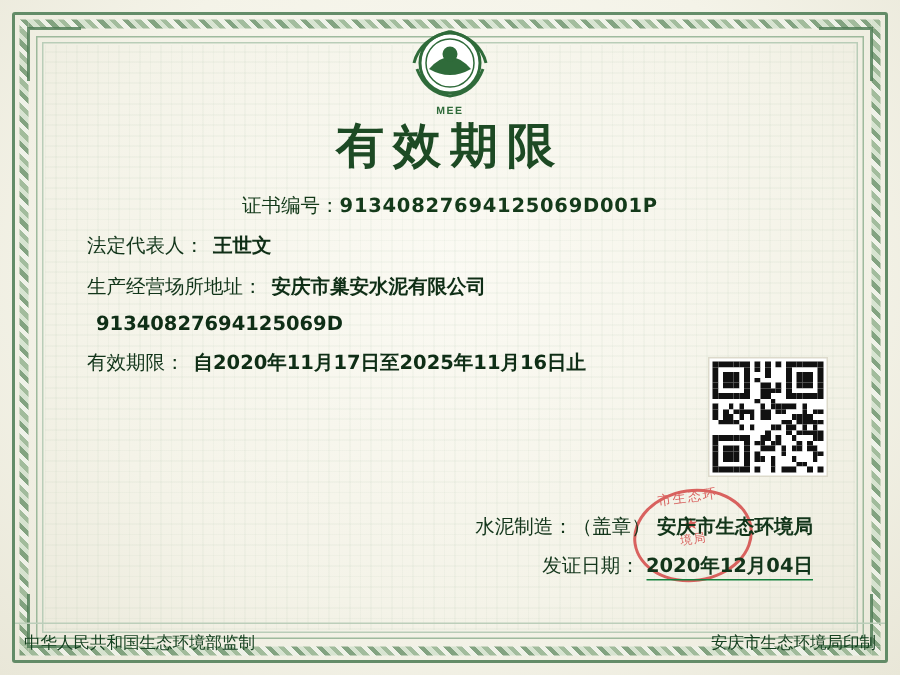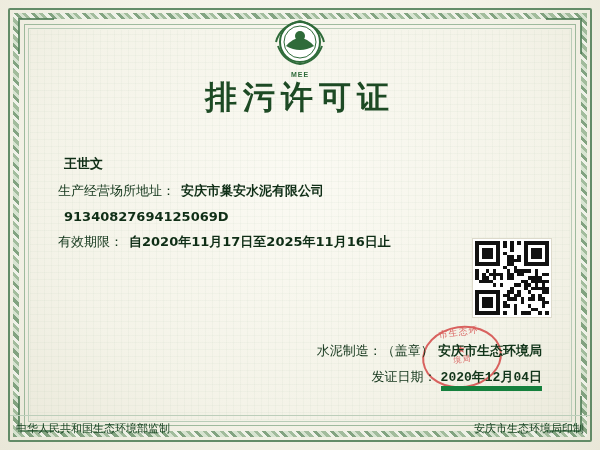--- a/index.html
+++ b/index.html
@@ -183,23 +183,22 @@
     right: 58px;
     top: 342px;
     text-align: right;
     font-size: 13px;
     color: #12351a;
     font-family: "DejaVu Sans", sans-serif;
   }
   .issuer-row { margin-bottom: 8px; white-space: nowrap; }
   .issuer-row .v { font-weight: bold; }
   .date-underline {
-    border-bottom: 5px solid #15803d;
+    border-bottom: 1px solid #15803d;
     padding-bottom: 1px;
-    font-family: Liberation Mono, monospace;
   }
 
   
   .seal {
     position: absolute;
     right: 98px;
     top: 326px;
     width: 76px;
     height: 58px;
     border: 2px solid #cf2b2b;
@@ -269,25 +268,29 @@
       <circle cx="32" cy="30" r="16" fill="#ffffff" stroke="#2f6b3a" stroke-width="1"></circle>
       <path d="M18 34 q14 -16 28 0 q-14 8 -28 0 z" fill="#2f6b3a"></path>
       <circle cx="32" cy="24" r="5" fill="#2f6b3a"></circle>
       <path d="M8 30 q4 -16 24 -21" fill="none" stroke="#2f6b3a" stroke-width="2"></path>
       <path d="M56 30 q-4 -16 -24 -21" fill="none" stroke="#2f6b3a" stroke-width="2"></path>
       <path d="M10 34 q6 16 22 18 q16 -2 22 -18" fill="none" stroke="#2f6b3a" stroke-width="2"></path>
     </svg>
     <span class="emblem-label">MEE</span>
   </div>
 
-  <div class="title">排污许可证</div>
-
+  <div class="title">有效期限</div>
+
+  <div class="cert-no">
+    <span>证书编号：</span><span class="num">91340827694125069D001P</span>
+  </div>
 
   <div class="fields">
     <div class="field-row">
+      <span class="field-label">法定代表人：</span>
       <span class="field-value">王世文</span>
     </div>
     <div class="field-row">
       <span class="field-label">生产经营场所地址：</span>
       <span class="field-value">安庆市巢安水泥有限公司</span>
     </div>
     <div class="field-row">
       <span class="field-value">91340827694125069D</span>
     </div>
     <div class="field-row">

